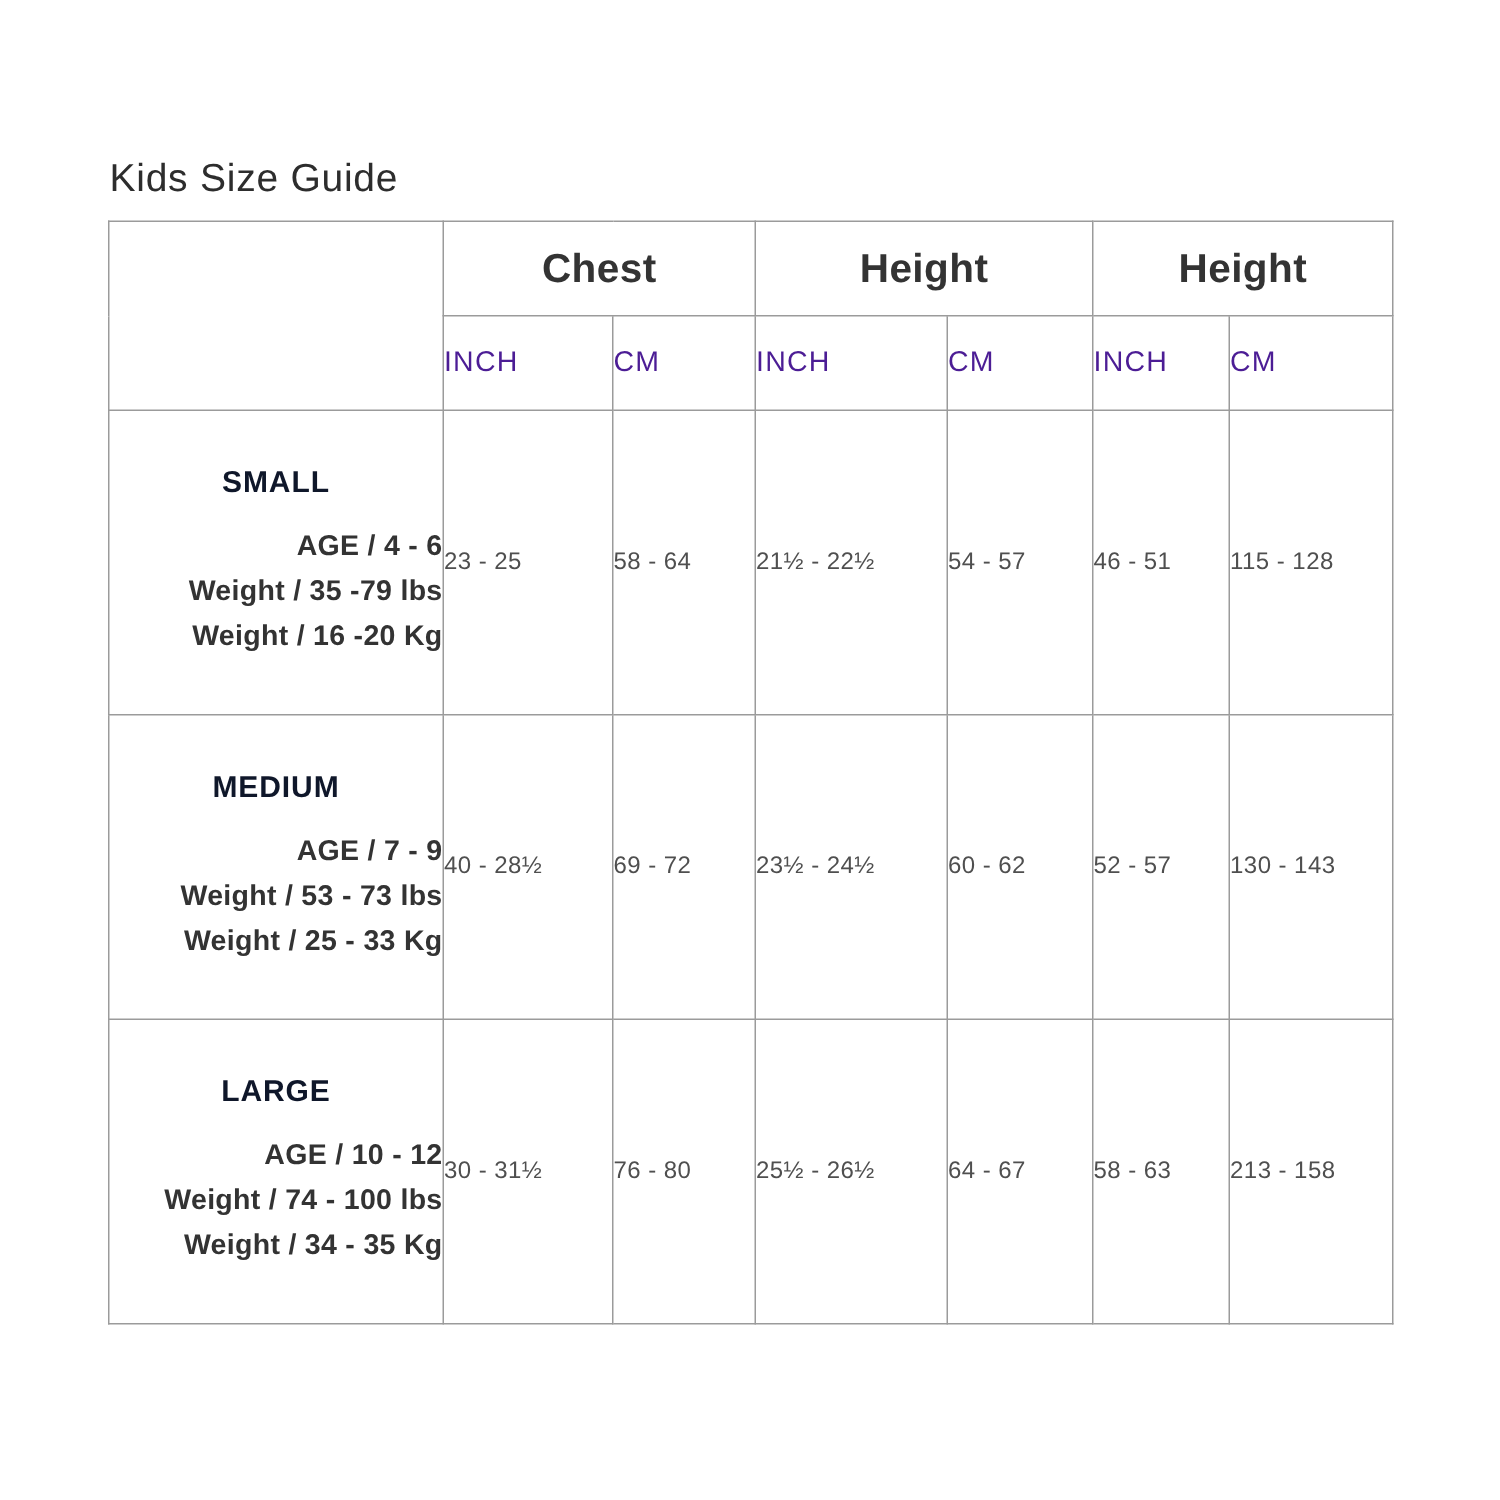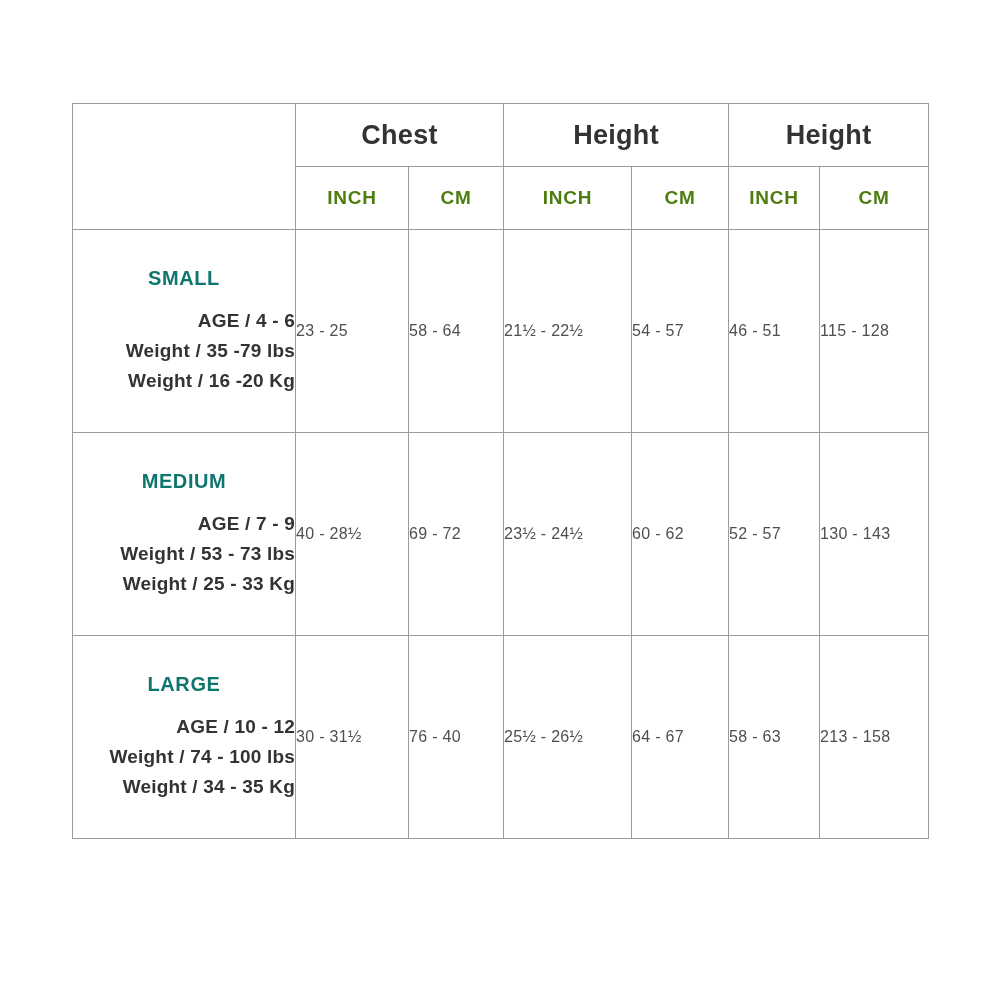--- a/index.html
+++ b/index.html
@@ -45,40 +45,40 @@
     font-size: 27px;
     font-weight: 700;
     color: #333333;
     text-align: center;
     vertical-align: middle;
     letter-spacing: 0.3px;
   }
   .unit-header {
     height: 62px;
     font-size: 19px;
-    font-weight: 700;
-    color: #4d7c0f;
-    text-align: center;
+    font-weight: 400;
+    color: #4c1d95;
+    text-align: left;
     vertical-align: middle;
     letter-spacing: 0.8px;
   }
   .corner-cell {
     background: #ffffff;
   }
   tbody td {
     height: 202px;
     vertical-align: middle;
   }
   .label-cell {
     text-align: center;
   }
   .size-name {
     font-size: 20px;
     font-weight: 700;
-    color: #0f766e;
+    color: #0f172a;
     letter-spacing: 0.6px;
     margin-bottom: 16px;
   }
   .size-details div {
     font-size: 19px;
     font-weight: 700;
     color: #333333;
     line-height: 30px;
     letter-spacing: 0.2px;
     text-align: right;
@@ -88,20 +88,21 @@
     color: #4f4f4f;
     text-align: left;
     letter-spacing: 0.3px;
   }
 </style>
 </head>
 <body>
 
 <div class="page">
   <div class="content">
+    <h1 class="title">Kids Size Guide</h1>
 
     <table class="size-table">
       <colgroup>
         <col style="width:223px">
         <col style="width:113px">
         <col style="width:95px">
         <col style="width:128px">
         <col style="width:97px">
         <col style="width:91px">
         <col style="width:109px">
@@ -158,21 +159,21 @@
         <tr>
           <td class="label-cell">
             <div class="size-name">LARGE</div>
             <div class="size-details">
               <div>AGE / 10 - 12</div>
               <div>Weight / 74 - 100 lbs</div>
               <div>Weight / 34 - 35 Kg</div>
             </div>
           </td>
           <td class="value-cell">30 - 31½</td>
-          <td class="value-cell">76 - 40</td>
+          <td class="value-cell">76 - 80</td>
           <td class="value-cell">25½ - 26½</td>
           <td class="value-cell">64 - 67</td>
           <td class="value-cell">58 - 63</td>
           <td class="value-cell">213 - 158</td>
         </tr>
       </tbody>
     </table>
   </div>
 </div>
 

